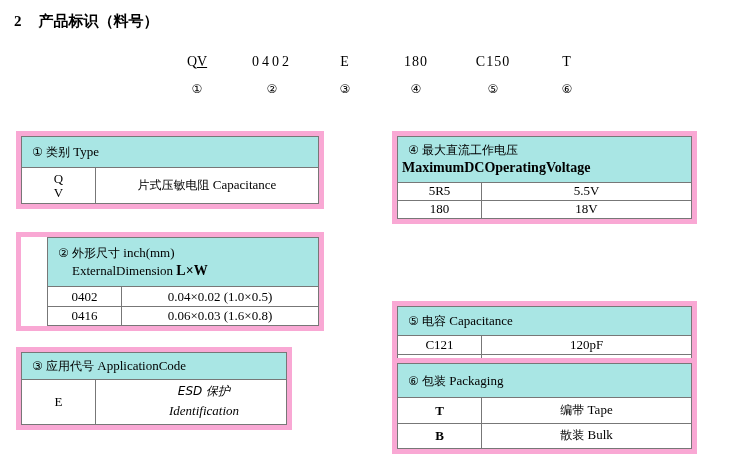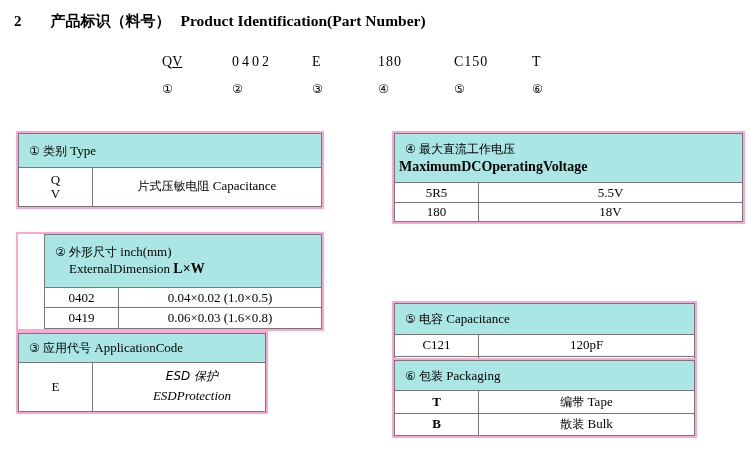--- a/index.html
+++ b/index.html
@@ -14,50 +14,50 @@
   .page{position:relative;width:750px;height:473px;}
 
   
   .title-row{
     position:absolute;left:14px;top:12px;
     display:flex;align-items:baseline;
     font-weight:bold;
     white-space:nowrap;
   }
   .title-num{font-size:15px;font-family:"Liberation Serif",serif;}
-  .title-cn{font-size:15px;margin-left:29px;font-family:"DejaVu Sans",sans-serif;font-weight:bold;letter-spacing:0px;}
+  .title-cn{font-size:15px;margin-left:17px;font-family:"DejaVu Sans",sans-serif;font-weight:bold;letter-spacing:0px;}
   .title-en{font-size:15.5px;margin-left:10px;font-family:"Liberation Serif",serif;font-weight:bold;}
 
   
   .pn-row{
     position:absolute;top:54px;left:162px;width:450px;
     display:flex;
     font-size:14px;
   }
   .pn-idx-row{
     position:absolute;top:82px;left:162px;width:450px;
     display:flex;
     font-size:12px;
   }
-  .pn-cell{font-family:"Liberation Serif",serif;}
+  .pn-cell{text-align:center;font-family:"Liberation Serif",serif;}
   .pn-cell.c0{width:70px;}
   .pn-cell.c1{width:80px;}
   .pn-cell.c2{width:66px;}
   .pn-cell.c3{width:76px;}
   .pn-cell.c4{width:78px;}
   .pn-cell.c5{width:70px;}
   .pn-seg{letter-spacing:1px;}
   .pn-seg.qv{letter-spacing:0px;}
   .pn-seg.qv u{text-decoration:underline;}
   .pn-seg.s0402{letter-spacing:3px;}
 
   
   .tbl{
     position:absolute;
-    border:2px solid #f9a8d4;
+    border:5px solid #f9a8d4;
     border-collapse:collapse;
     background:#ffffff;
     box-sizing:border-box;
   }
   .tbl table{border-collapse:collapse;width:100%;height:100%;table-layout:fixed;}
   .tbl td{
     border:1px solid #777777;
     font-size:13px;
     text-align:center;
     vertical-align:middle;
@@ -78,35 +78,34 @@
   .enb{font-family:"Liberation Serif",serif;font-size:14px;font-weight:bold;}
   .circ{font-family:"DejaVu Sans",sans-serif;font-size:12px;}
   .stack{line-height:1.05;}
   .two-line{line-height:1.6;}
   .cellcn{font-family:"DejaVu Sans",sans-serif;font-size:12px;}
   .mono-val{font-family:"Liberation Serif",serif;font-size:13px;}
 
   
   #table-type       {left:16px;top:131px;width:308px;height:78px;}
   #table-dimension  {left:16px;top:232px;width:308px;height:99px;padding-left:26px;}
-  #table-application{left:16px;top:331px;width:252px;height:83px;}
-  
-  #table-voltage    {left:392px;top:131px;width:353px;height:93px;}
+  #table-application{left:16px;top:347px;width:276px;height:83px;}
+  
+  #table-voltage    {left:392px;top:131px;width:305px;height:93px;}
   #table-capacitance{left:392px;top:256px;width:305px;height:79px;margin-top:45px;}
-  #table-packaging  {left:392px;top:358px;width:305px;height:80px;}
+  #table-packaging  {left:392px;top:358px;width:305px;height:96px;}
 </style>
 </head>
 <body>
 
 <div class="page">
 
   <div class="title-row">
     <span class="title-num">2</span>
     <span class="title-cn">产品标识（料号）</span>
-    <span class="title-en">Product Identification(Part Number)</span>
   </div>
 
   <div class="pn-row">
     <span class="pn-cell c0"><span class="pn-seg qv">Q<u>V</u></span></span>
     <span class="pn-cell c1"><span class="pn-seg s0402">0402</span></span>
     <span class="pn-cell c2"><span class="pn-seg">E</span></span>
     <span class="pn-cell c3"><span class="pn-seg">180</span></span>
     <span class="pn-cell c4"><span class="pn-seg">C150</span></span>
     <span class="pn-cell c5"><span class="pn-seg">T</span></span>
   </div>
@@ -167,21 +166,21 @@
             <span class="en">ExternalDimension</span>
             <span class="enb">L×W</span>
           </span>
         </td>
       </tr>
       <tr>
         <td>0402</td>
         <td class="mono-val">0.04×0.02 (1.0×0.5)</td>
       </tr>
       <tr>
-        <td>0419</td>
+        <td>0416</td>
         <td class="mono-val">0.06×0.03 (1.6×0.8)</td>
       </tr>
     </tbody>
       </table>
   </div>
 
   <div class="tbl" id="table-application">
     <table>
       <colgroup>
           <col style="width:74px">
@@ -194,21 +193,21 @@
             <span class="circ">③</span>
             <span class="cn">应用代号</span>
             <span class="en">ApplicationCode</span>
           </span>
         </td>
       </tr>
       <tr>
         <td>E</td>
         <td class="two-line" style="text-align:center;padding-left:26px;font-style:italic;">
           <div class="cellcn">ESD 保护</div>
-          <div class="en">ESDProtection</div>
+          <div class="en">Identification</div>
         </td>
       </tr>
     </tbody>
       </table>
   </div>
 
   <div class="tbl" id="table-voltage">
     <table>
       <colgroup>
           <col style="width:84px">

